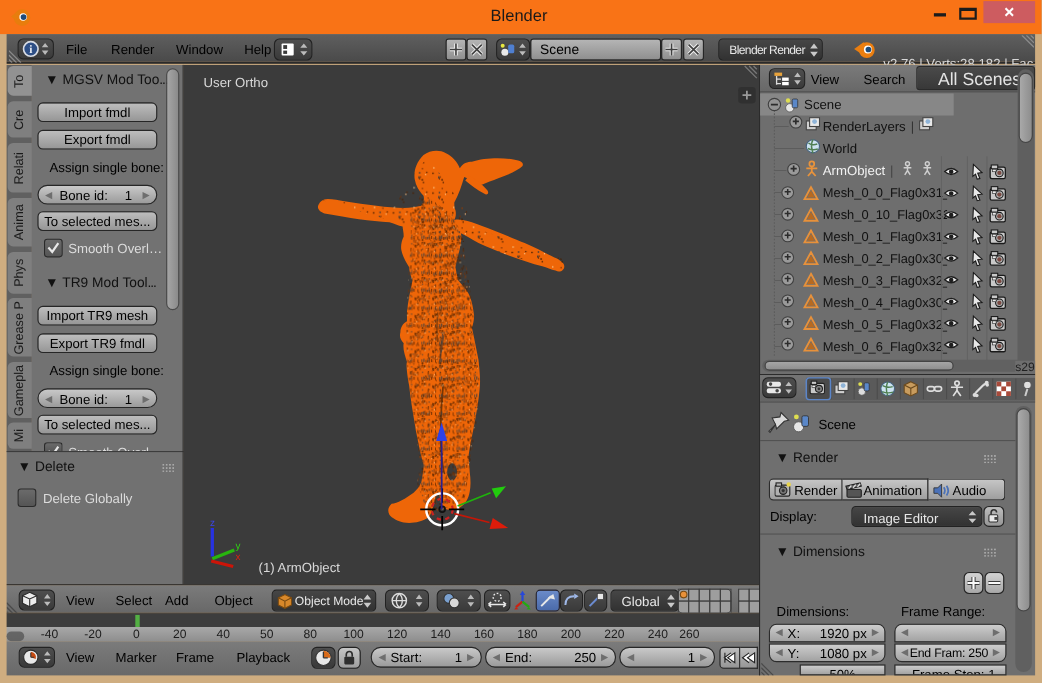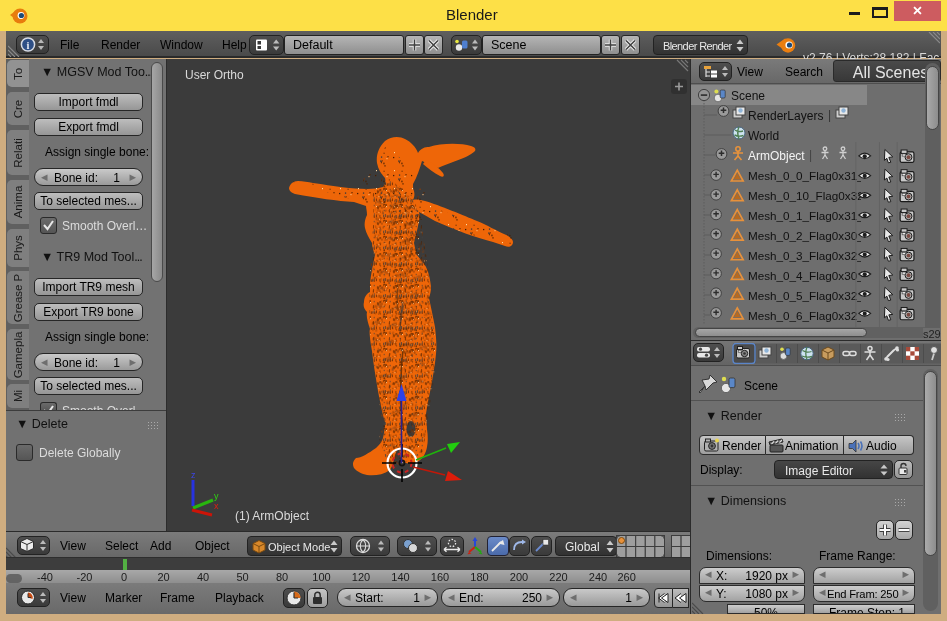--- a/index.html
+++ b/index.html
@@ -1,17 +1,17 @@
 <!DOCTYPE html>
 <html><head><meta charset="utf-8">
 <style>
 html,body{margin:0;padding:0;width:947px;height:621px;overflow:hidden;}
 body{font-family:"Liberation Sans",sans-serif;font-size:12px;background:#cfad80;position:relative;color:#000;}
 .abs{position:absolute;}
-#titlebar{left:0;top:0;width:947px;height:31px;background:#fde047;}
+#titlebar{left:0;top:0;width:947px;height:31px;background:#f97316;}
 #menubar{left:6px;top:31px;width:935px;height:27px;background:linear-gradient(#5f5f5f,#4a4a4a);border-bottom:2px solid #2a2a2a;box-sizing:border-box;}
 #tabcol{left:6px;top:59px;width:23px;height:351px;background:#606060;}
 #toolshelf{left:29px;top:59px;width:138px;height:351px;background:#727272;overflow:hidden;}
 #redo{left:6px;top:410px;width:161px;height:121px;background:#717171;border-top:1px solid #3c3c3c;box-sizing:border-box;}
 #viewport{left:167px;top:59px;width:523px;height:472px;background:#3b3b3b;}
 #outliner{left:690px;top:59px;width:251px;height:281px;background:#6e6e6e;border-left:1px solid #2b2b2b;box-sizing:border-box;}
 #props{left:690px;top:340px;width:251px;height:274px;background:#6f6f6f;border-left:1px solid #2b2b2b;border-top:1px solid #2b2b2b;box-sizing:border-box;}
 #hdr3d{left:6px;top:531px;width:684px;height:27px;overflow:hidden;background:linear-gradient(#7b7b7b,#686868);border-top:1px solid #2b2b2b;border-bottom:1px solid #2e2e2e;box-sizing:border-box;}
 #tstrip{left:6px;top:558px;width:684px;height:12px;background:#3d3d3d;}
 #ruler{left:6px;top:570px;width:684px;height:13px;background:linear-gradient(#a8a8a8,#8e8e8e);}
@@ -56,23 +56,20 @@
   <div class="mtxt" style="left:154px;top:7px;">Window</div>
   <div class="mtxt" style="left:216px;top:7px;">Help</div>
   <div class="hbtn" style="left:243px;top:4px;width:35px;height:20px;">
     <svg width="33" height="18" viewBox="0 0 33 18">
       <rect x="6" y="3.5" width="11" height="11" fill="#fff" rx="1"></rect>
       <rect x="7.5" y="5" width="3.5" height="3.5" fill="#3a3a3a"></rect>
       <rect x="7.5" y="10" width="3.5" height="3" fill="#3a3a3a"></rect>
       <path d="M23 7.5 l3.2-4 3.2 4z M23 10.5 l3.2 4 3.2-4z" fill="#bbb"></path>
     </svg>
   </div>
-  <div class="abs" style="left:278px;top:4px;width:120px;height:20px;background:linear-gradient(#b5b5b5,#8f8f8f);border:1px solid #222;border-radius:3px;box-sizing:border-box;">
-    <div style="margin:2px 0 0 8px;font-size:12.5px;">Default</div>
-  </div>
   <div class="btn" style="left:399px;top:4px;width:19px;height:20px;border-radius:3px;background:linear-gradient(#b5b5b5,#8f8f8f);">
     <svg width="17" height="18" viewBox="0 0 17 18">
         <path d="M8.5 3.5v11M3 9h11" stroke="#ededed" stroke-width="3.4"></path>
         <path d="M8.5 3.5v11M3 9h11" stroke="#404040" stroke-width="1.5"></path>
       </svg>
   </div>
   <div class="btn" style="left:418px;top:4px;width:19px;height:20px;border-radius:3px;background:linear-gradient(#b5b5b5,#8f8f8f);">
     <svg width="17" height="18" viewBox="0 0 17 18">
         <path d="M4 4.5l9 9M13 4.5l-9 9" stroke="#ededed" stroke-width="3.4"></path>
         <path d="M4 4.5l9 9M13 4.5l-9 9" stroke="#404040" stroke-width="1.5"></path>
@@ -160,21 +157,21 @@
   </div>
   <div class="btn" style="left:5px;top:133px;width:109px;height:18px;line-height:16px;">To selected mes...</div>
   <div class="abs" style="left:11px;top:158px;width:15px;height:15px;background:linear-gradient(#6b6b6b,#555);border:1px solid #2a2a2a;border-radius:3px;">
     <svg width="15" height="15" viewBox="0 0 15 15">
         <path d="M3 7 l3.5 4 5.5-8" stroke="#e8e8e8" stroke-width="2" fill="none"></path>
       </svg>
   </div>
   <div class="wtxt" style="left:33px;top:160px;">Smooth Overl…</div>
   <div class="phdr" style="left:12px;top:191px;">▼ TR9 Mod Tool<span style="letter-spacing:-1px">...</span></div>
   <div class="btn" style="left:5px;top:219px;width:109px;height:18px;line-height:16px;">Import TR9 mesh</div>
-  <div class="btn" style="left:5px;top:244px;width:109px;height:18px;line-height:16px;">Export TR9 bone</div>
+  <div class="btn" style="left:5px;top:244px;width:109px;height:18px;line-height:16px;">Export TR9 fmdl</div>
   <div class="mtxt" style="left:16px;top:271px;">Assign single bone:</div>
   <div class="pill" style="left:5px;top:294px;width:109px;height:18px;">
     <span style="position:absolute;left:6px;top:3px;color:#6e6e6e;font-size:8.5px;">◀</span>
     <span style="position:absolute;left:19px;top:1.5px;font-size:12px;">Bone id:</span>
     <span style="position:absolute;right:22px;top:1.5px;font-size:12px;">1</span>
     <span style="position:absolute;right:6px;top:3px;color:#6e6e6e;font-size:8.5px;">▶</span>
   </div>
   <div class="btn" style="left:5px;top:318px;width:109px;height:18px;line-height:16px;">To selected mes...</div>
   <div class="abs" style="left:11px;top:343px;width:15px;height:8px;background:linear-gradient(#6b6b6b,#555);border:1px solid #2a2a2a;border-radius:3px 3px 0 0;border-bottom:none;overflow:hidden;">
     <svg width="15" height="15" viewBox="0 0 15 15">

